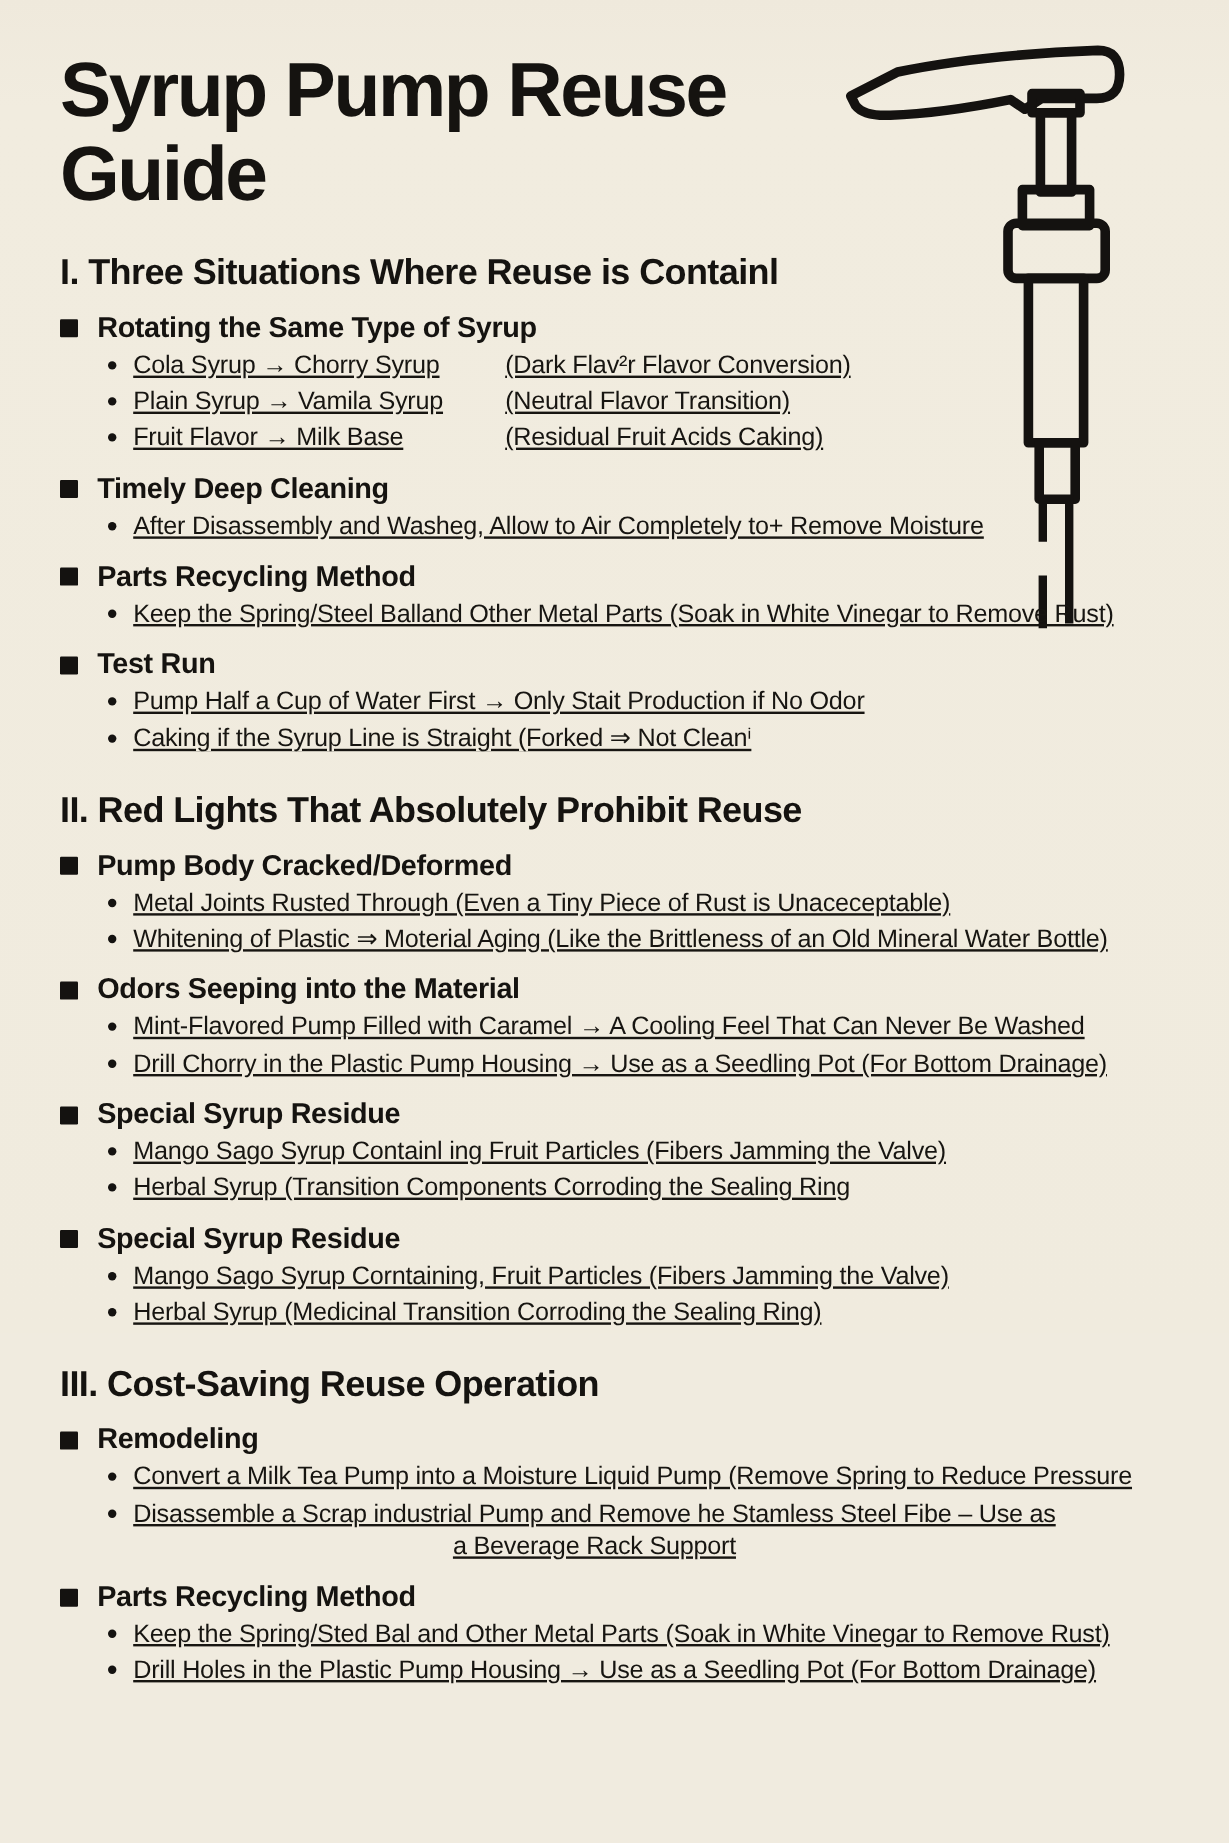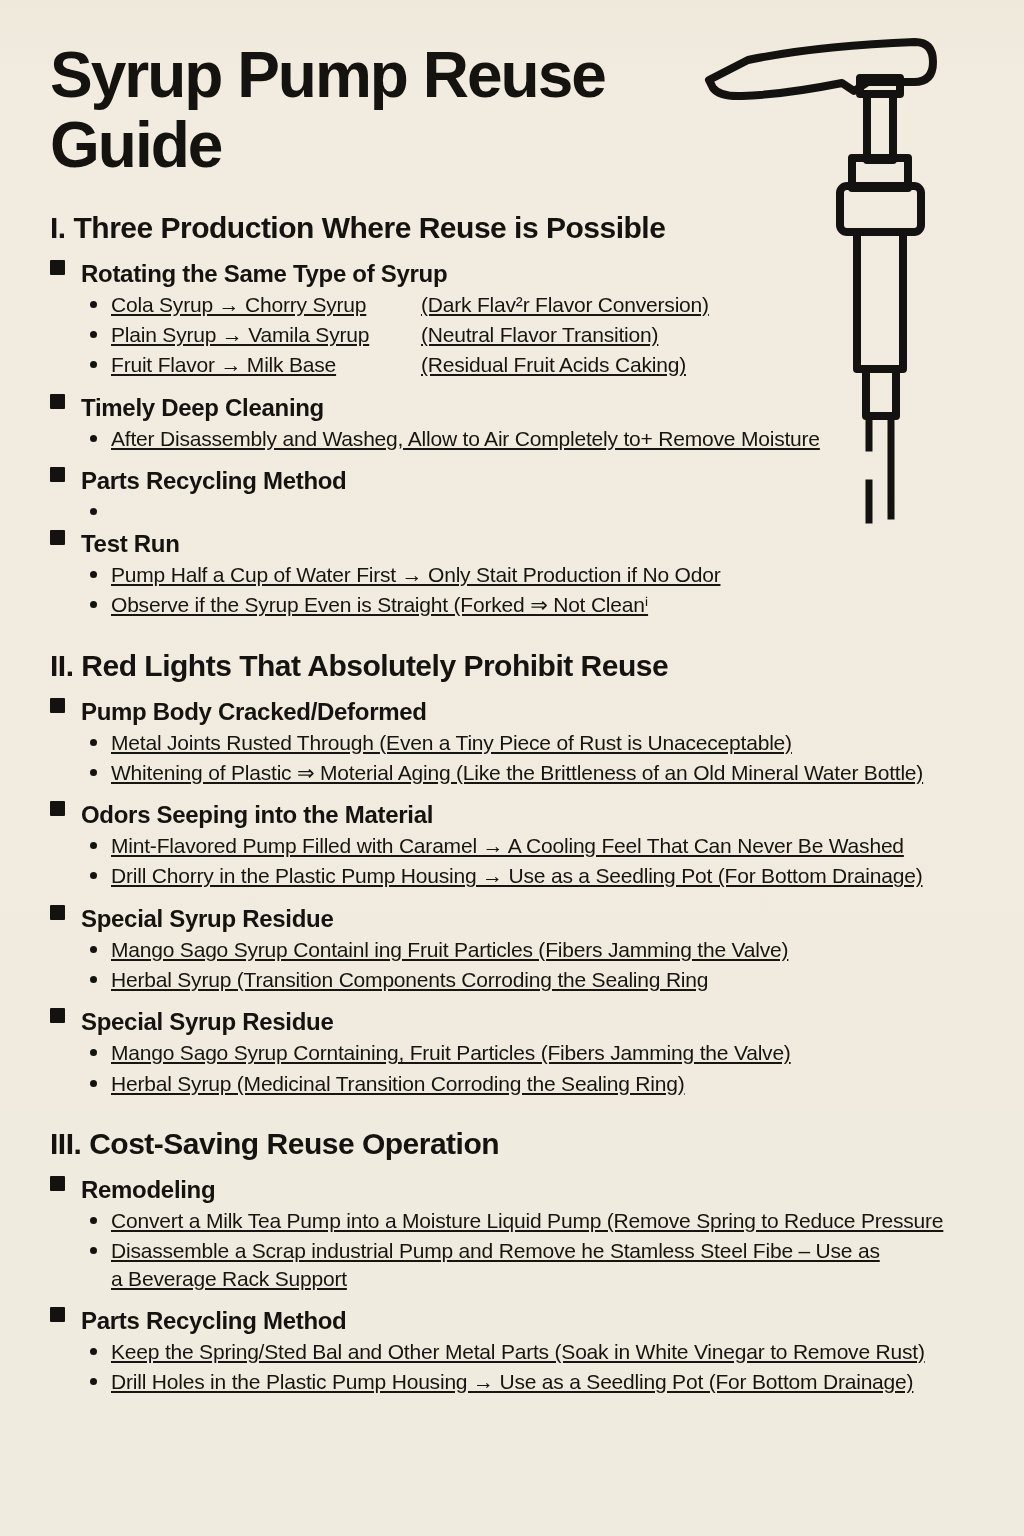--- a/index.html
+++ b/index.html
@@ -15,39 +15,39 @@
 
   h1.title{
     font-size:64px;font-weight:700;line-height:1.1;
     letter-spacing:-2px;margin:0 0 12px 0;max-width:680px;color:#151310;
   }
   h2.section{
     font-size:30px;font-weight:700;letter-spacing:-0.5px;
     margin:30px 0 8px 0;color:#151310;
   }
   .sub{
-    display:flex;align-items:flex-start;margin:15px 0 3px 0;
+    display:flex;align-items:center;margin:15px 0 3px 0;
   }
   .sq{
     width:15px;height:15px;background:#141210;border-radius:1px;
     margin-right:16px;flex-shrink:0;
   }
   .sub-title{font-size:24px;font-weight:700;letter-spacing:-0.3px;color:#151310;}
   .bullet{
     display:flex;align-items:flex-start;
     margin:3px 0;padding-left:40px;
     font-size:21px;line-height:1.3;letter-spacing:-0.2px;
   }
   .dot{
     width:7px;height:7px;border-radius:50%;background:#141210;
     margin:10px 14px 0 0;flex-shrink:0;
   }
   .btxt{white-space:nowrap;text-decoration:underline;}
   .col-left{display:inline-block;width:310px;white-space:nowrap;}
-  .stack span{display:block;white-space:nowrap;}
+  .stack span{display:block;white-space:nowrap;text-align:center;}
   .pump{
     position:absolute;left:700px;top:24px;width:250px;height:505px;z-index:1;
   }
 </style>
 </head>
 <body>
 
 <div class="page">
 
   <svg class="pump" viewBox="0 0 250 505" fill="none" stroke="#141210" stroke-width="8" stroke-linejoin="round" stroke-linecap="square">
@@ -62,21 +62,21 @@
       <line x1="169" y1="392" x2="169" y2="424"></line>
       <line x1="169" y1="459" x2="169" y2="496"></line>
       <line x1="191" y1="392" x2="191" y2="492"></line>
     </g>
   </svg>
 
   <div class="content">
 
     <h1 class="title">Syrup Pump Reuse Guide</h1>
 
-    <h2 class="section">I. Three Production Where Reuse is Possible</h2>
+    <h2 class="section">I. Three Situations Where Reuse is Containl</h2>
 
     <div class="sub">
       <span class="sq"></span>
       <span class="sub-title">Rotating the Same Type of Syrup</span>
     </div>
     <div class="bullet">
       <span class="dot"></span>
       <span class="btxt col-left">Cola Syrup → Chorry Syrup</span>
       <span class="btxt">(Dark Flav²r Flavor Conversion)</span>
     </div>
@@ -99,33 +99,34 @@
       <span class="dot"></span>
       <span class="btxt">After Disassembly and Washeg, Allow to Air Completely to+ Remove Moisture</span>
     </div>
 
     <div class="sub">
       <span class="sq"></span>
       <span class="sub-title">Parts Recycling Method</span>
     </div>
     <div class="bullet">
       <span class="dot"></span>
+      <span class="btxt">Keep the Spring/Steel Balland Other Metal Parts (Soak in White Vinegar to Remove Rust)</span>
     </div>
 
     <div class="sub">
       <span class="sq"></span>
       <span class="sub-title">Test Run</span>
     </div>
     <div class="bullet">
       <span class="dot"></span>
       <span class="btxt">Pump Half a Cup of Water First → Only Stait Production if No Odor</span>
     </div>
     <div class="bullet">
       <span class="dot"></span>
-      <span class="btxt">Observe if the Syrup Even is Straight (Forked ⇒ Not Cleanⁱ</span>
+      <span class="btxt">Caking if the Syrup Line is Straight (Forked ⇒ Not Cleanⁱ</span>
     </div>
 
     <h2 class="section">II. Red Lights That Absolutely Prohibit Reuse</h2>
 
     <div class="sub">
       <span class="sq"></span>
       <span class="sub-title">Pump Body Cracked/Deformed</span>
     </div>
     <div class="bullet">
       <span class="dot"></span>

